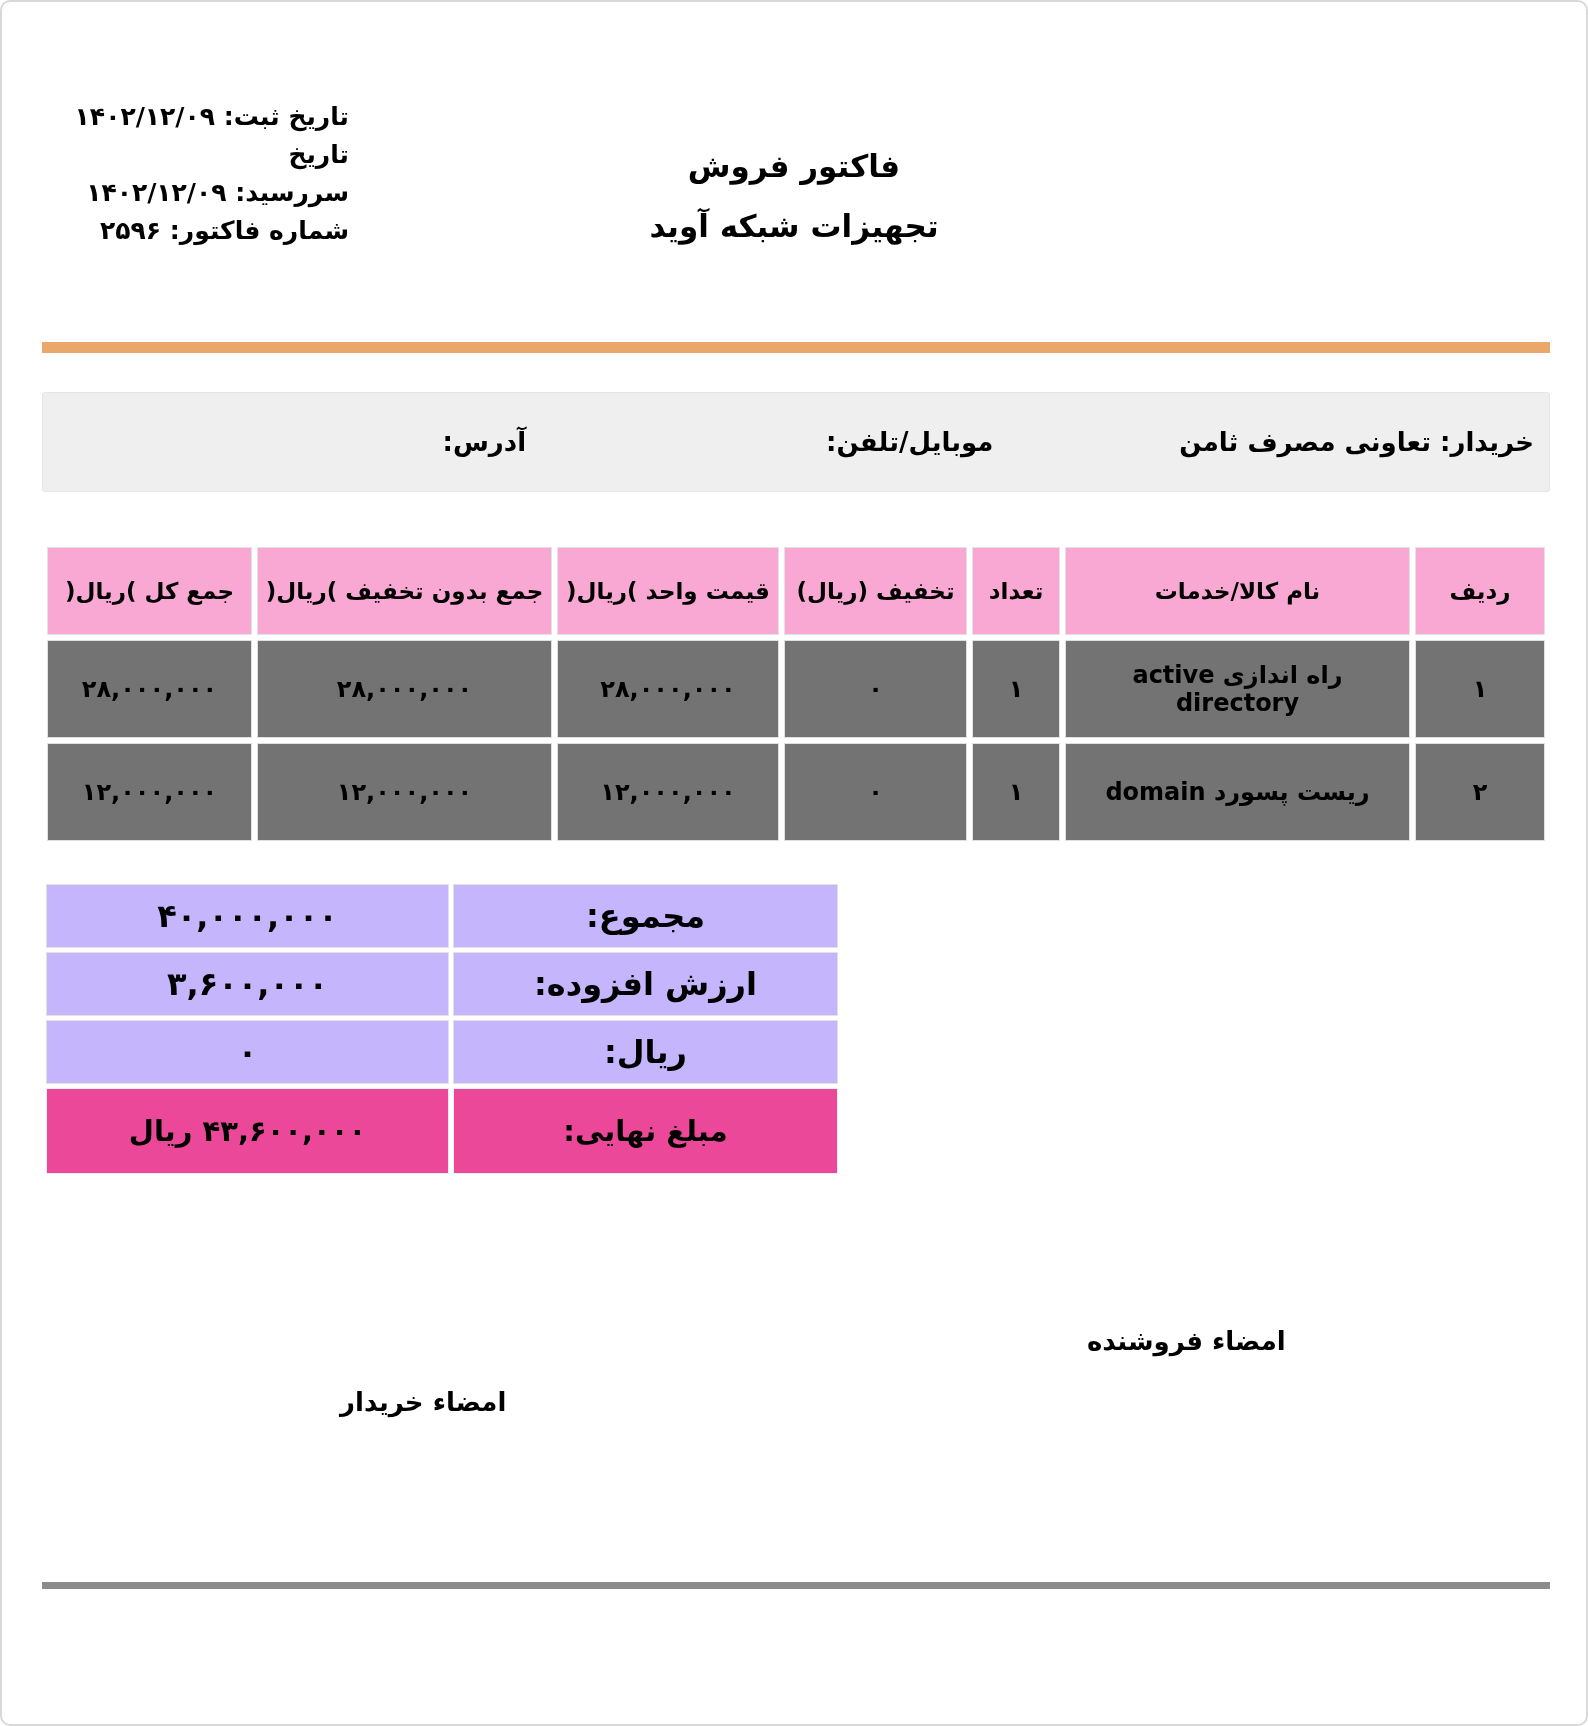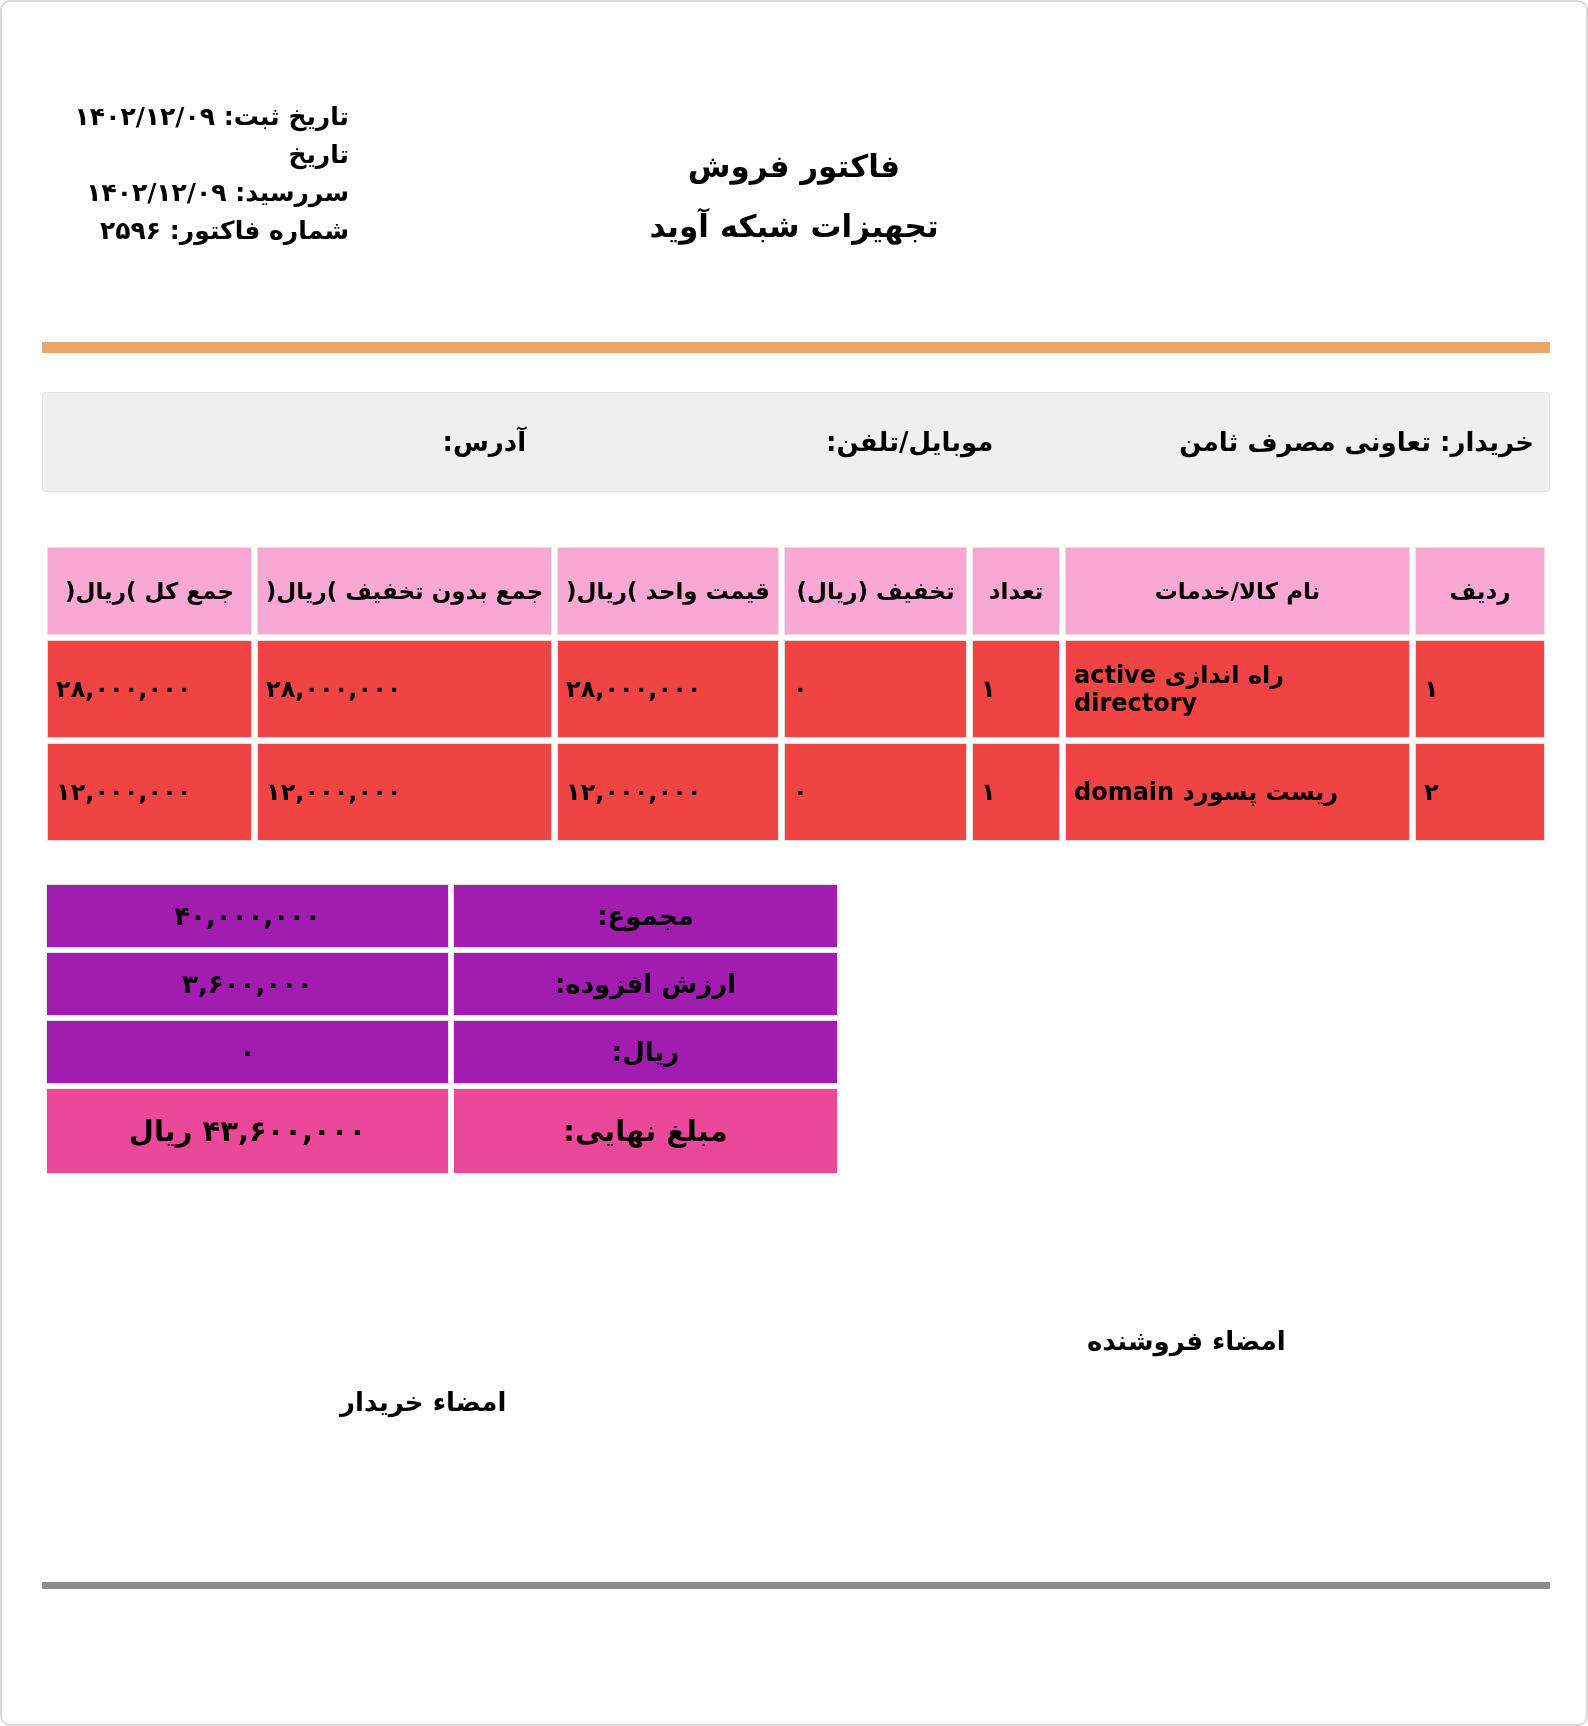--- a/index.html
+++ b/index.html
@@ -82,44 +82,44 @@
     background:#f9a8d4;
     border:1px solid #e3e3e3;
     height:86px;
     font-size:23px;
     font-weight:700;
     text-align:center;
     vertical-align:middle;
     padding:0 4px;
   }
   table.items td{
-    background:#ef4444;
+    background:#737373;
     border:1px solid #e0e0e0;
     height:96px;
     font-size:24px;
     font-weight:700;
-    text-align:left;
+    text-align:center;
     vertical-align:middle;
     padding:0 8px;
   }
   
   table.summary{
     position:absolute;
     top:878px;left:40px;
     width:800px;
     border-collapse:separate;
     border-spacing:4px;
     direction:rtl;
     table-layout:fixed;
   }
   table.summary td{
-    background:#a21caf;
+    background:#c4b5fd;
     border:1px solid #e2e2e2;
     height:60px;
-    font-size:26px;
+    font-size:32px;
     font-weight:700;
     text-align:center;
     vertical-align:middle;
   }
   table.summary tr.final-row td{
     background:#ec4899;
     border-color:#efefef;
     height:82px;
     font-size:29px;
   }

